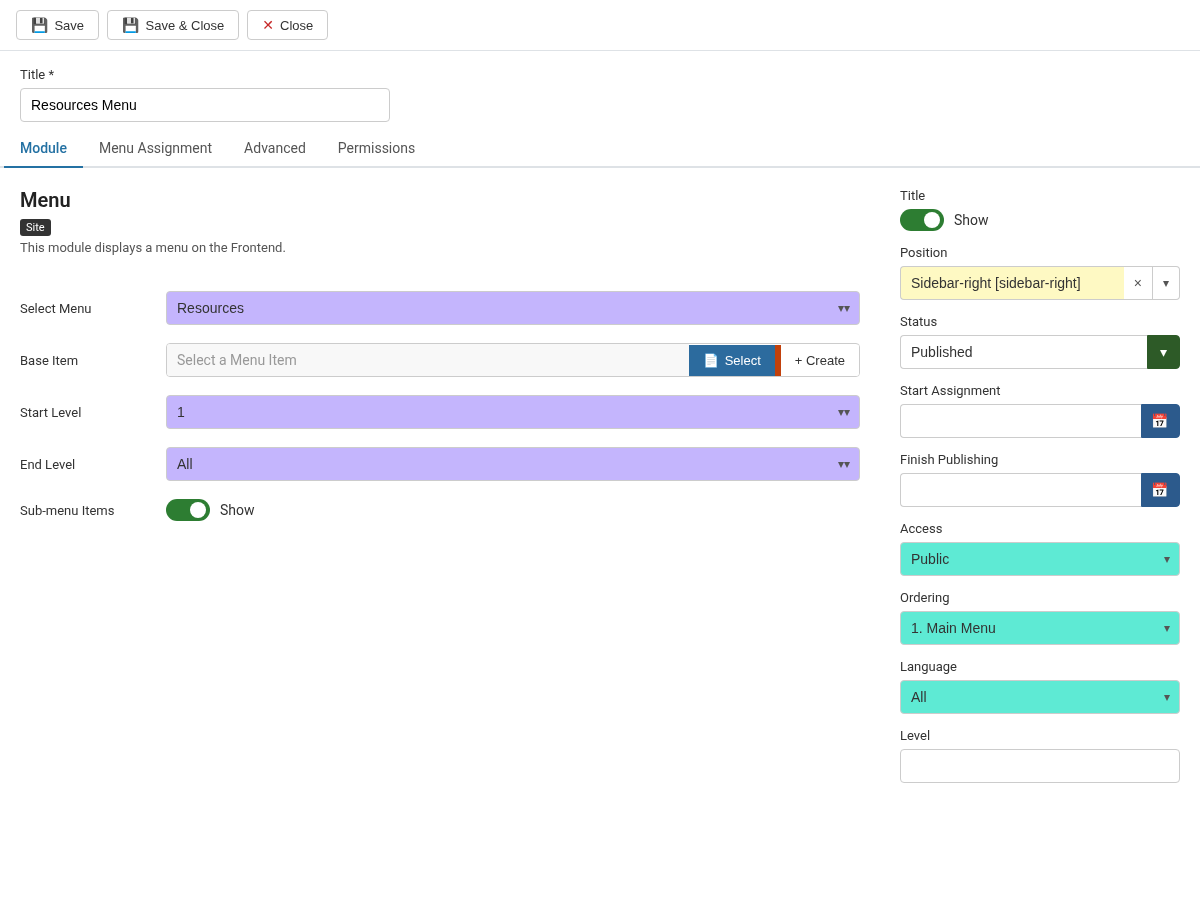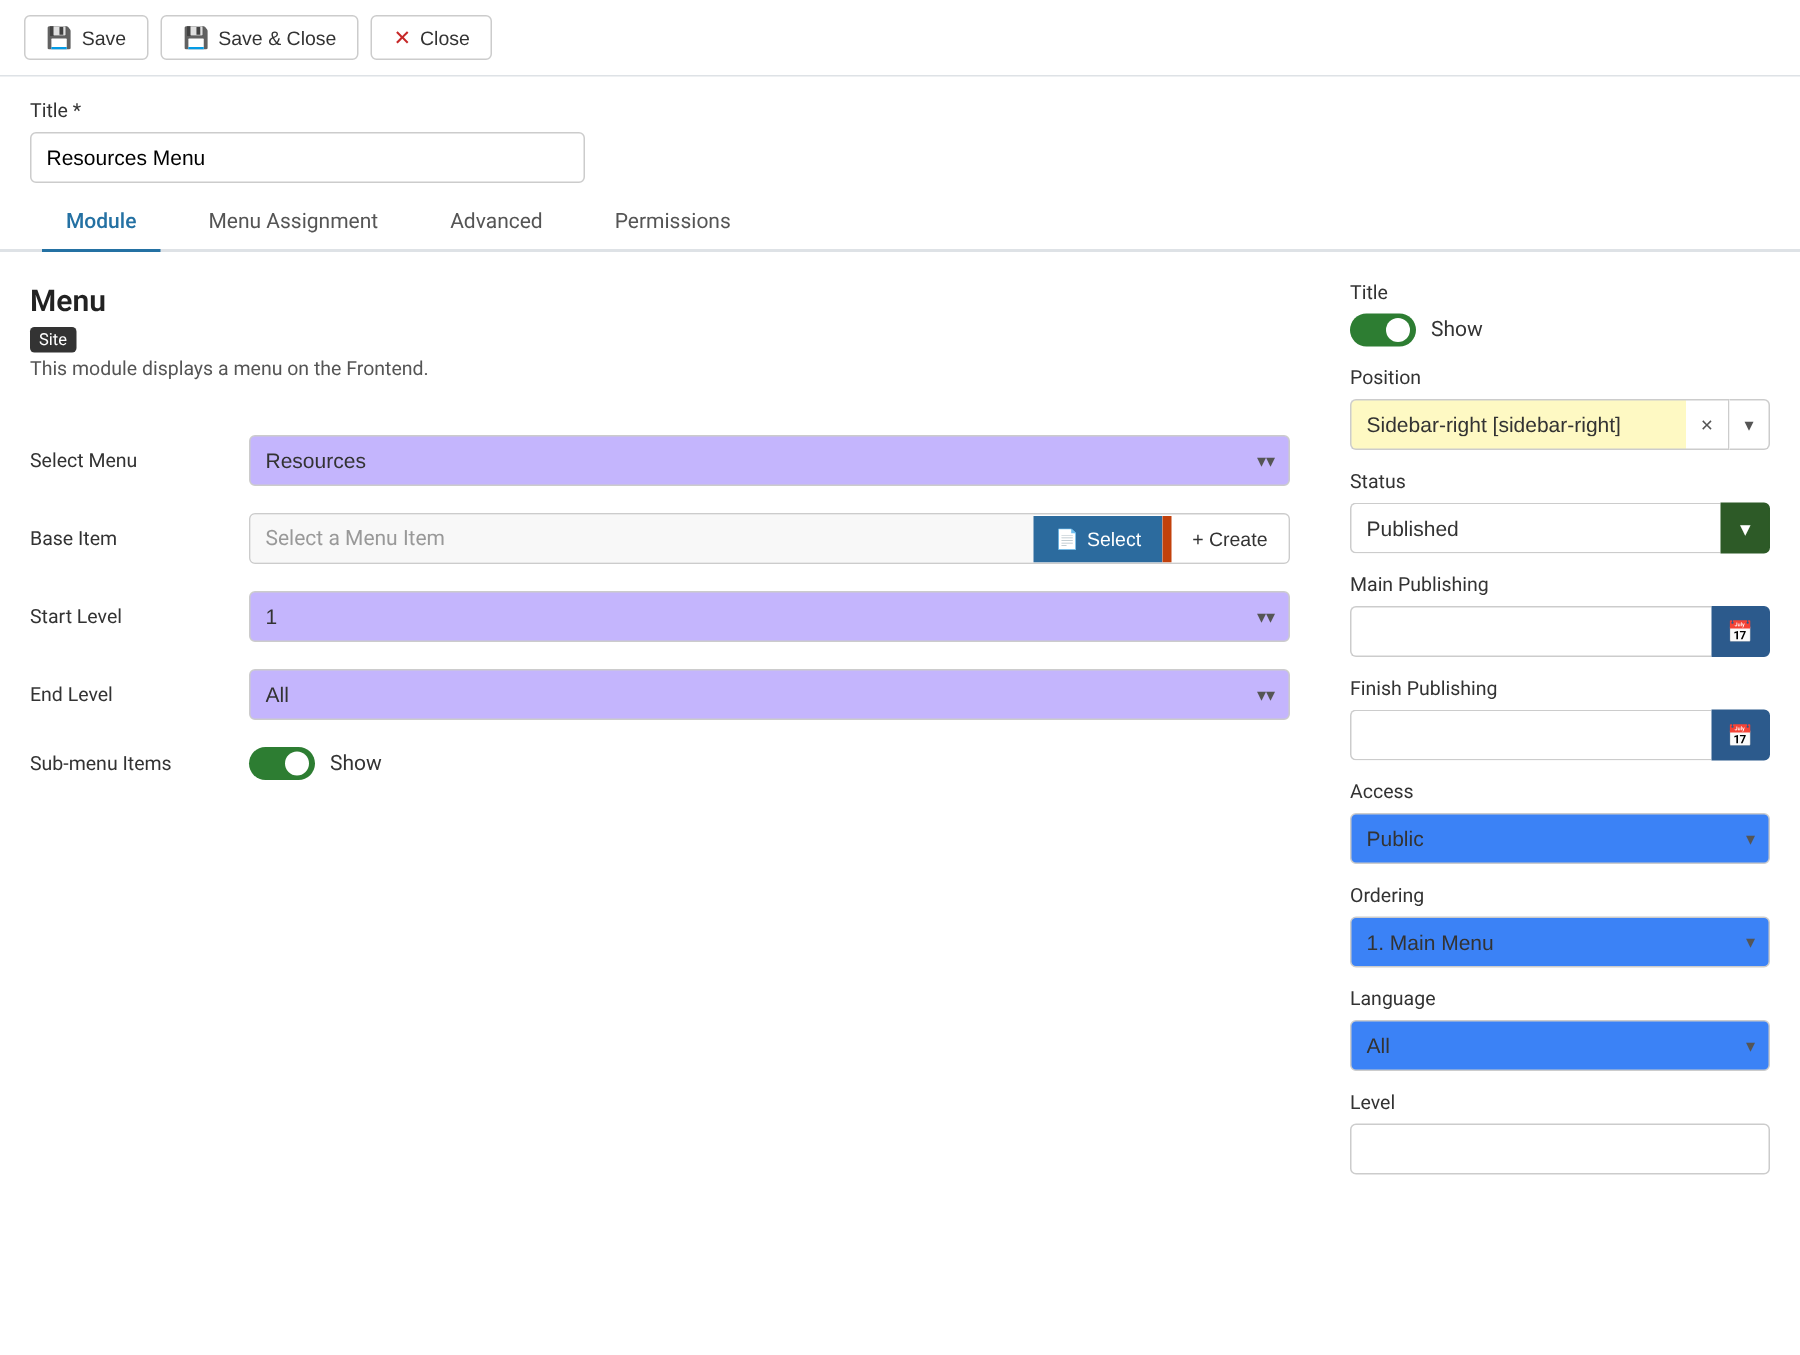--- a/index.html
+++ b/index.html
@@ -46,22 +46,22 @@
       border: 1px solid #ccc;
       border-radius: 4px;
       font-size: 14px;
       outline: none;
     }
 
     
     .tabs-bar {
       display: flex;
       border-bottom: 2px solid #dee2e6;
-      padding: 0 28px;
-      gap: 16px;
+      padding: 0 4px;
+      gap: 0;
     }
     .tab {
       padding: 10px 16px;
       cursor: pointer;
       font-size: 14px;
       color: #555;
       border-bottom: 2px solid transparent;
       margin-bottom: -2px;
     }
     .tab.active {
@@ -293,21 +293,21 @@
       position: relative;
       margin-bottom: 14px;
     }
     .right-select-wrap select {
       width: 100%;
       padding: 8px 32px 8px 10px;
       border: 1px solid #ccc;
       border-radius: 4px;
       font-size: 14px;
       appearance: none;
-      background: #3b82f6;
+      background: #5eead4;
       cursor: pointer;
       color: #333;
     }
     .right-select-wrap .chevron {
       position: absolute;
       right: 10px;
       top: 50%;
       transform: translateY(-50%);
       pointer-events: none;
       color: #555;
@@ -526,21 +526,21 @@
         <option>Published</option>
         <option>Unpublished</option>
         <option>Trashed</option>
       </select>
       <button class="status-btn">
         <span>▾</span>
       </button>
     </div>
 
     
-    <div class="right-label">Main Publishing</div>
+    <div class="right-label">Start Assignment</div>
     <div class="date-row">
       <input class="date-input" type="text" value="" style="">
       <button class="date-btn">
         <span>📅</span>
       </button>
     </div>
 
     
     <div class="right-label">Finish Publishing</div>
     <div class="date-row">

